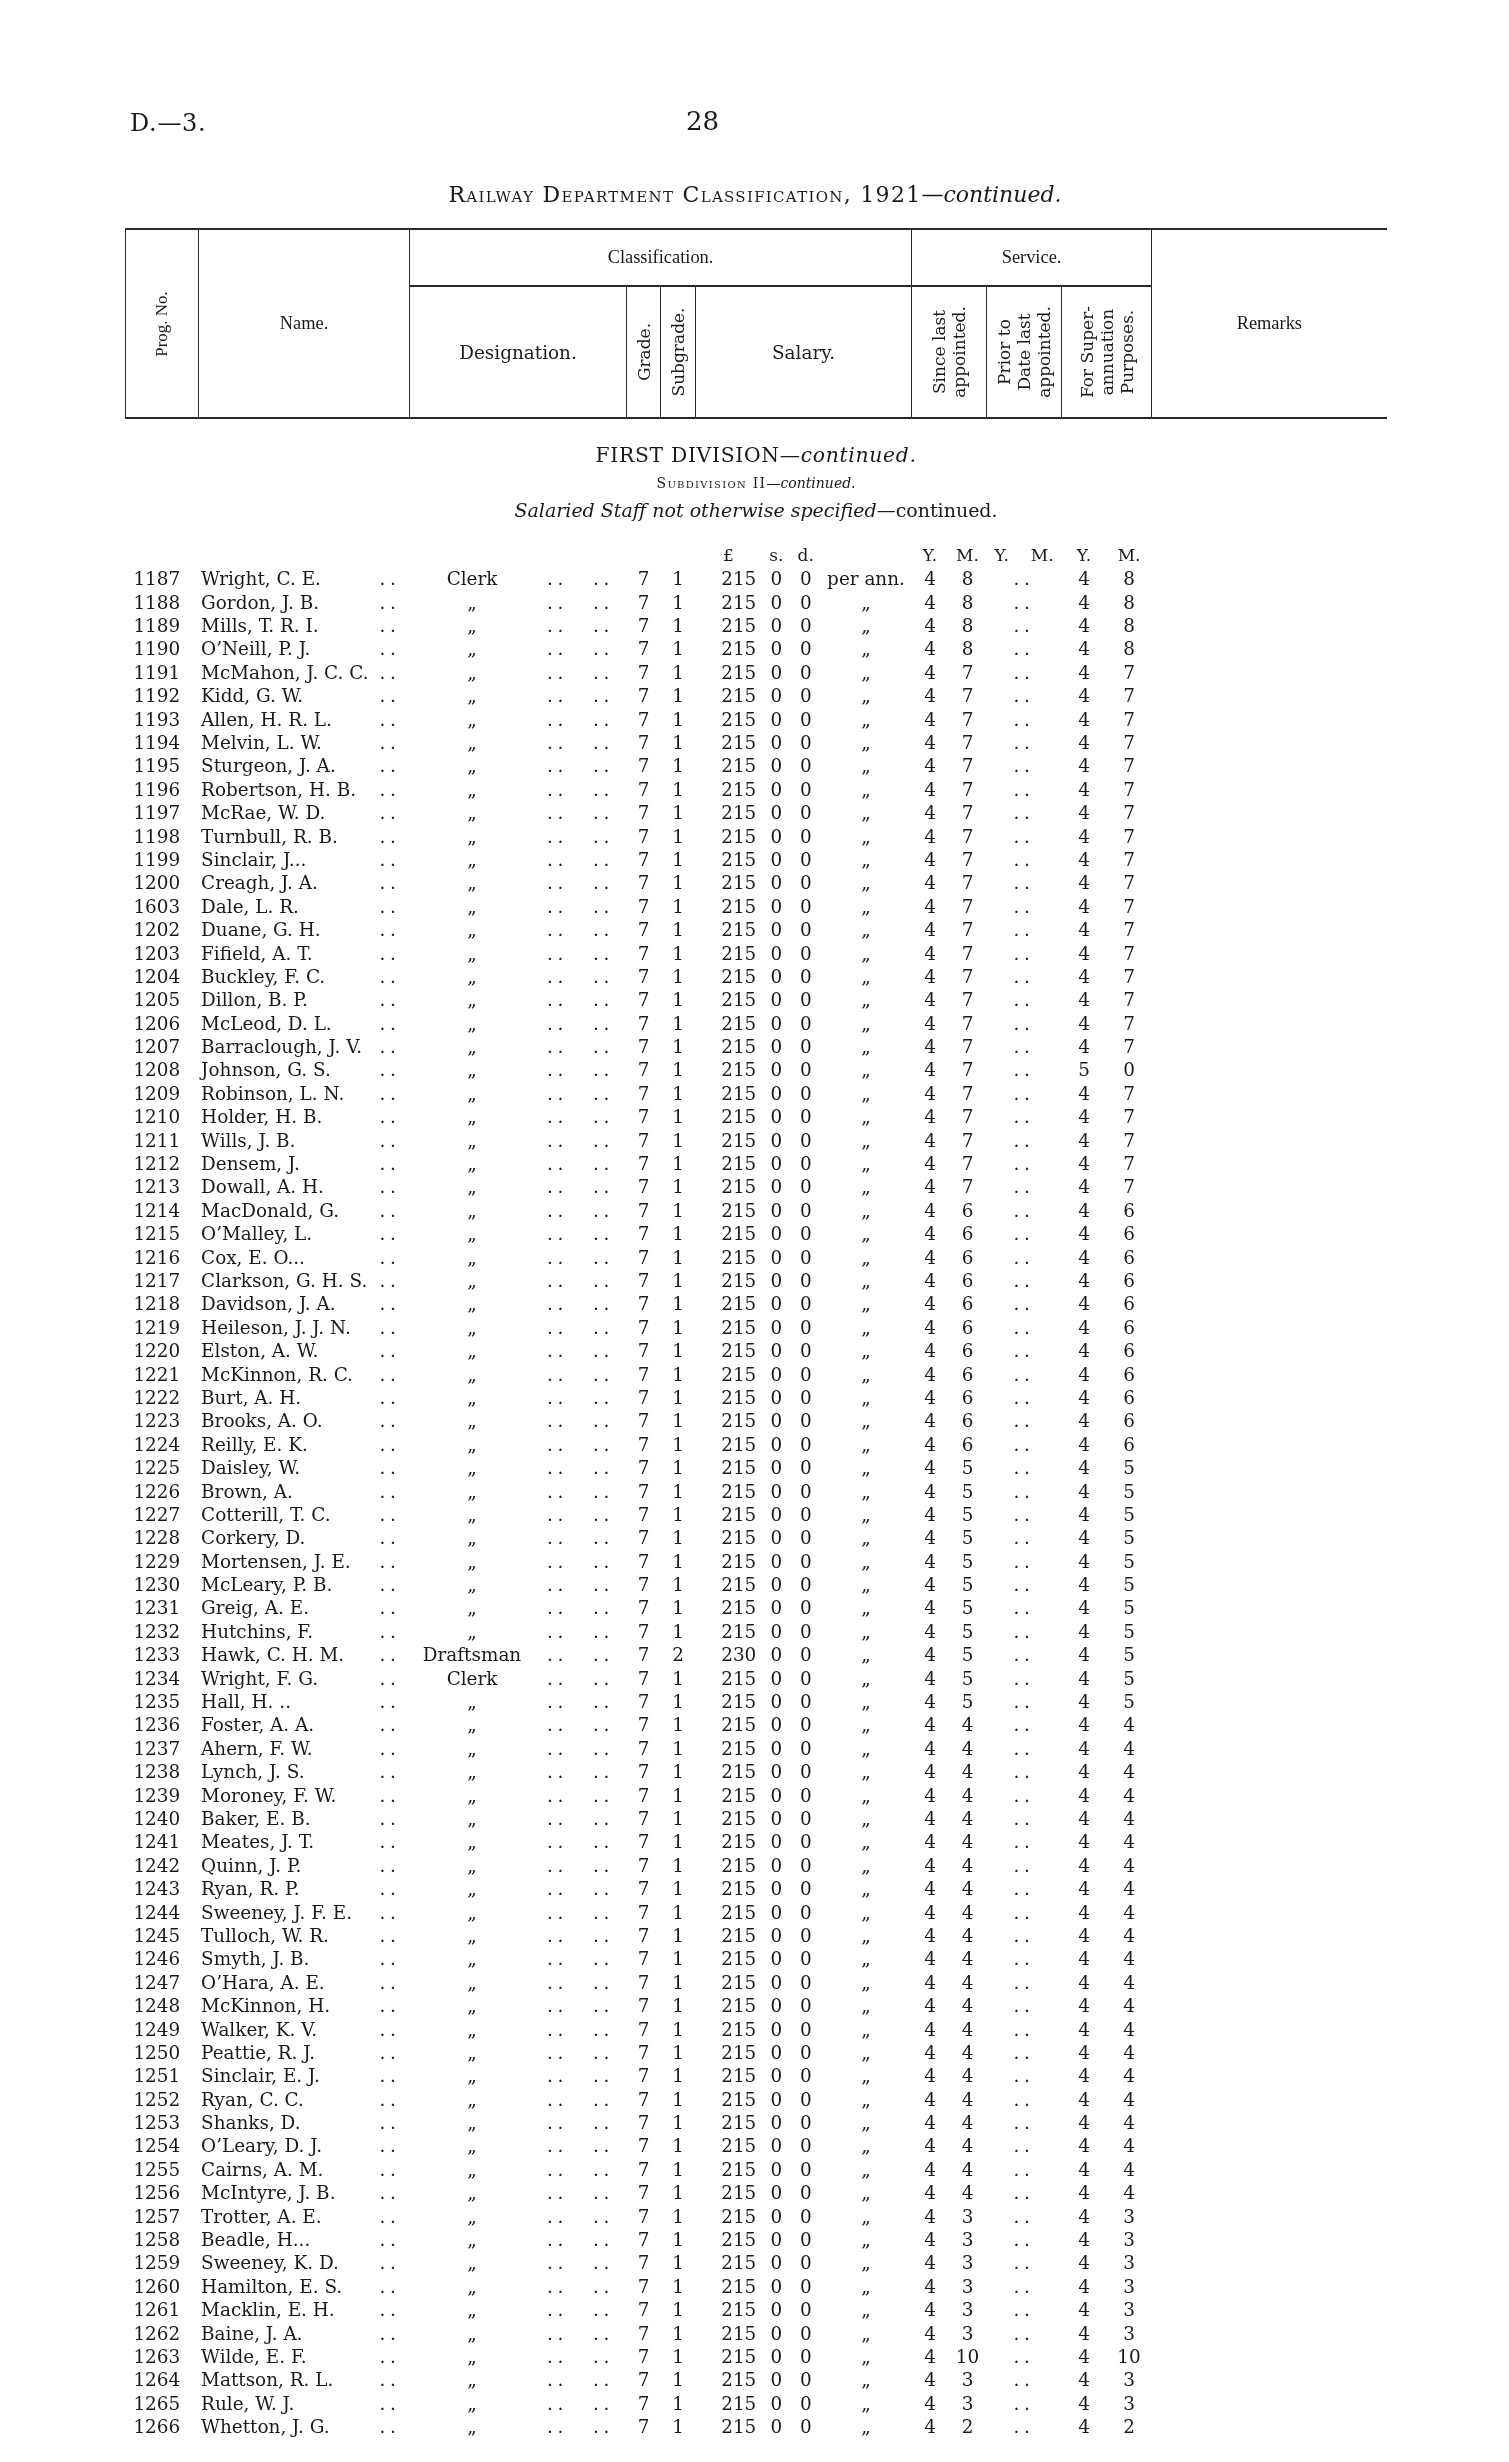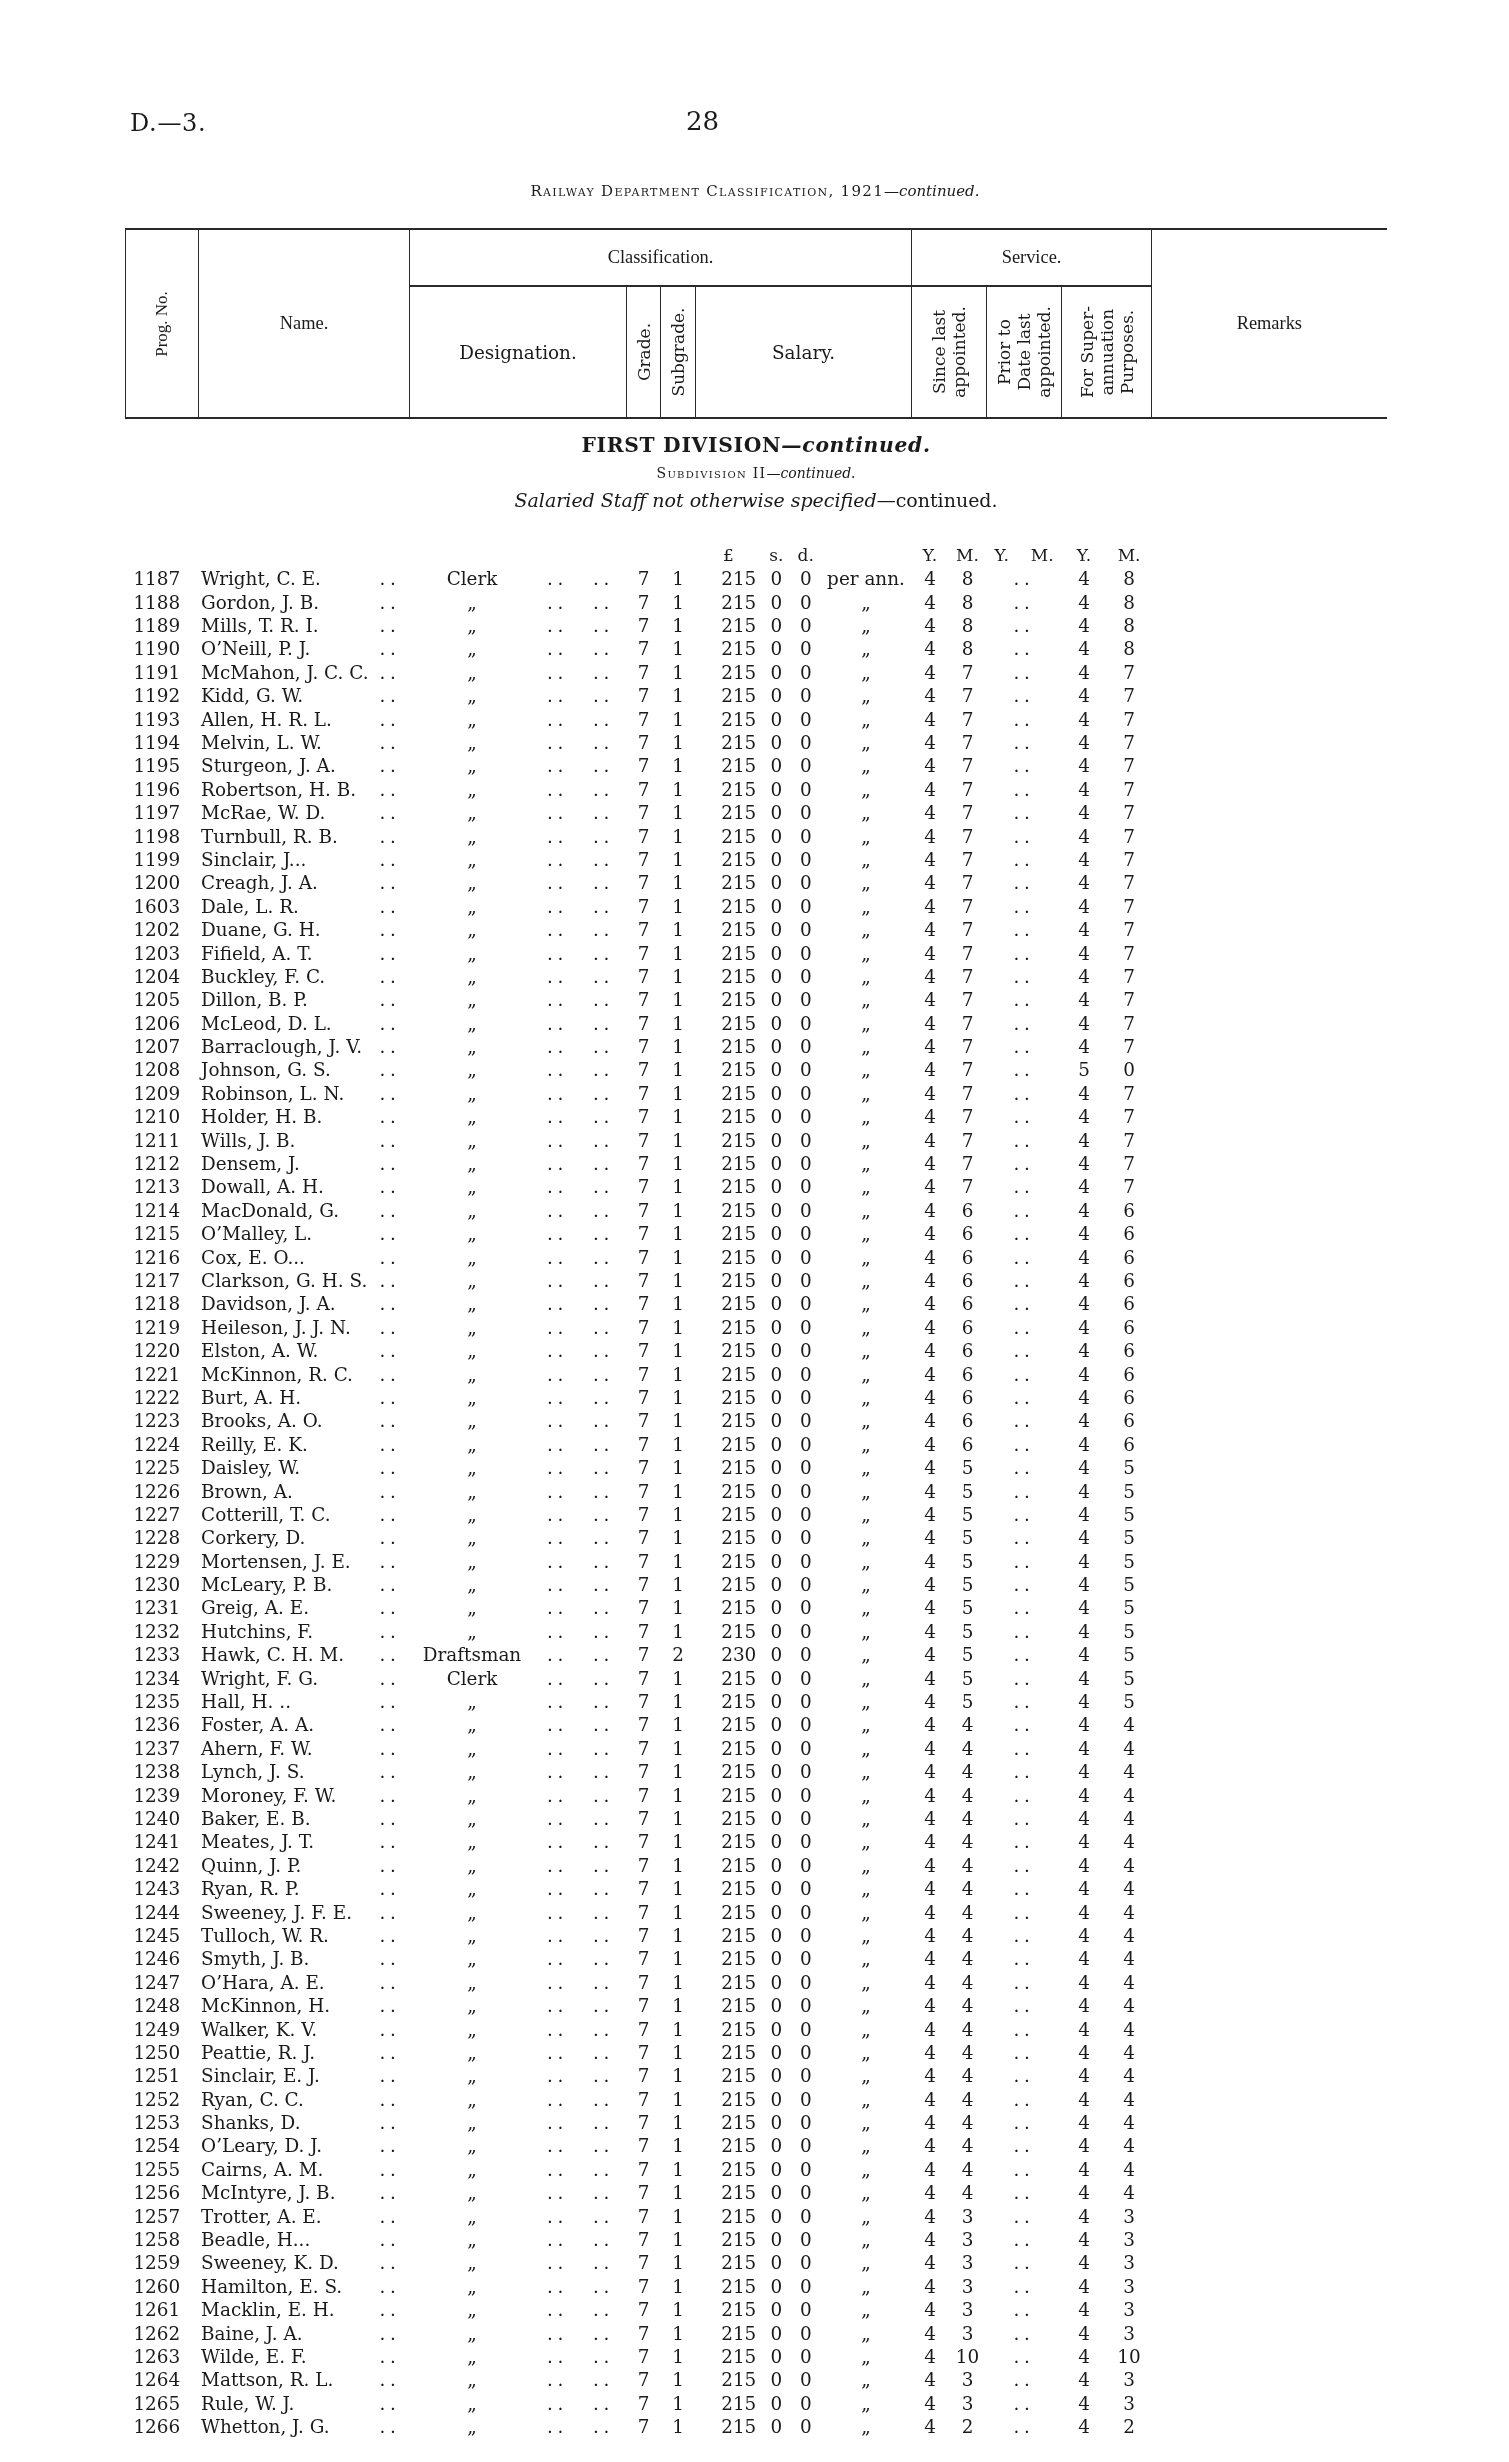--- a/index.html
+++ b/index.html
@@ -8,21 +8,21 @@
     background:#ffffff;
     color:#1a1a1a;
     font-family:"DejaVu Serif", serif;
   }
   .page { position:relative; width:1510px; height:2462px; overflow:hidden; background:#fff; }
 
   
   .masthead { position:relative; height:228px; }
   .docref { position:absolute; left:130px; top:109px; font-size:24px; letter-spacing:0.7px;text-align:center; }
   .pagenum { position:absolute; left:686px; top:106px; font-size:26px; }
-  .doctitle { position:absolute; top:182px; left:0; width:1510px; text-align:center; font-size:15px; }
+  .doctitle { position:absolute; top:182px; left:0; width:1510px; text-align:center; font-size:22px; }
   .sc { font-variant:small-caps; letter-spacing:1.3px; }
   .cont { font-style:italic; }
 
   
   table { border-collapse:collapse; table-layout:fixed; margin-left:125px; width:1261px; }
   td { padding:0; vertical-align:middle; font-size:18.4px; overflow:hidden; }
 
   
   .bt { border-top:2.6px solid #2a2a2a; }
   .bb-thin { border-bottom:2px solid #2a2a2a; }
@@ -37,21 +37,21 @@
   .vcell { position:relative; }
   .vtext {
     position:absolute; top:50%; left:50%;
     transform:translate(-50%,-50%) rotate(-90deg);
     white-space:pre-line; text-align:center;
     font-size:17px; line-height:1.18; width:170px;
   }
 
   
   .sections { height:118px; vertical-align:top; text-align:center; }
-  .sec1 { margin-top:14px; font-size:20.3px; letter-spacing:0.7px;font-weight:bold; }
+  .sec1 { margin-top:24px; font-size:20.3px; letter-spacing:0.7px; }
   .sec2 { margin-top:7.9px; font-size:14px; }
   .sec3 { margin-top:7.9px; font-size:19px; }
   .sec3 .staff-main { font-style:italic; }
 
   
   .units td { height:27.5px; text-align:center; font-size:17px; vertical-align:bottom; padding-bottom:2.6px; }
   .prior-pair span { display:inline-block; }
   .prior-pair span + span { margin-left:22px; }
 
   

